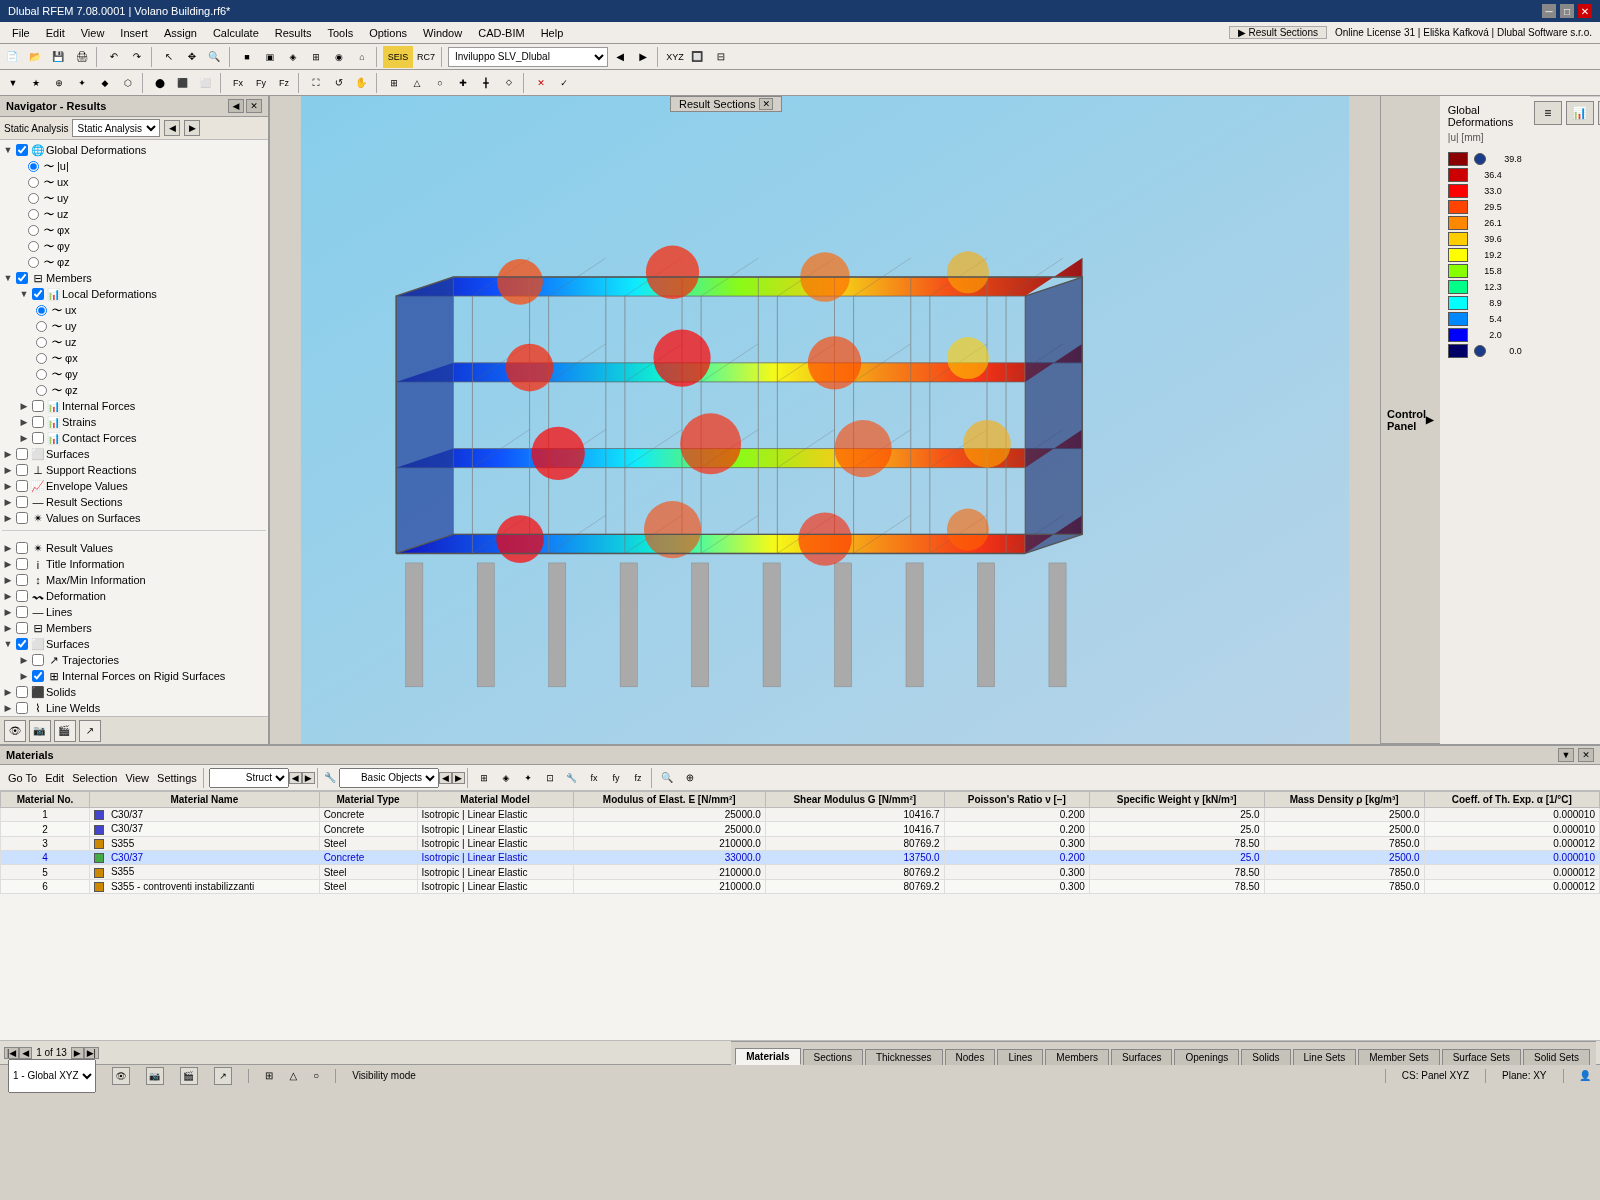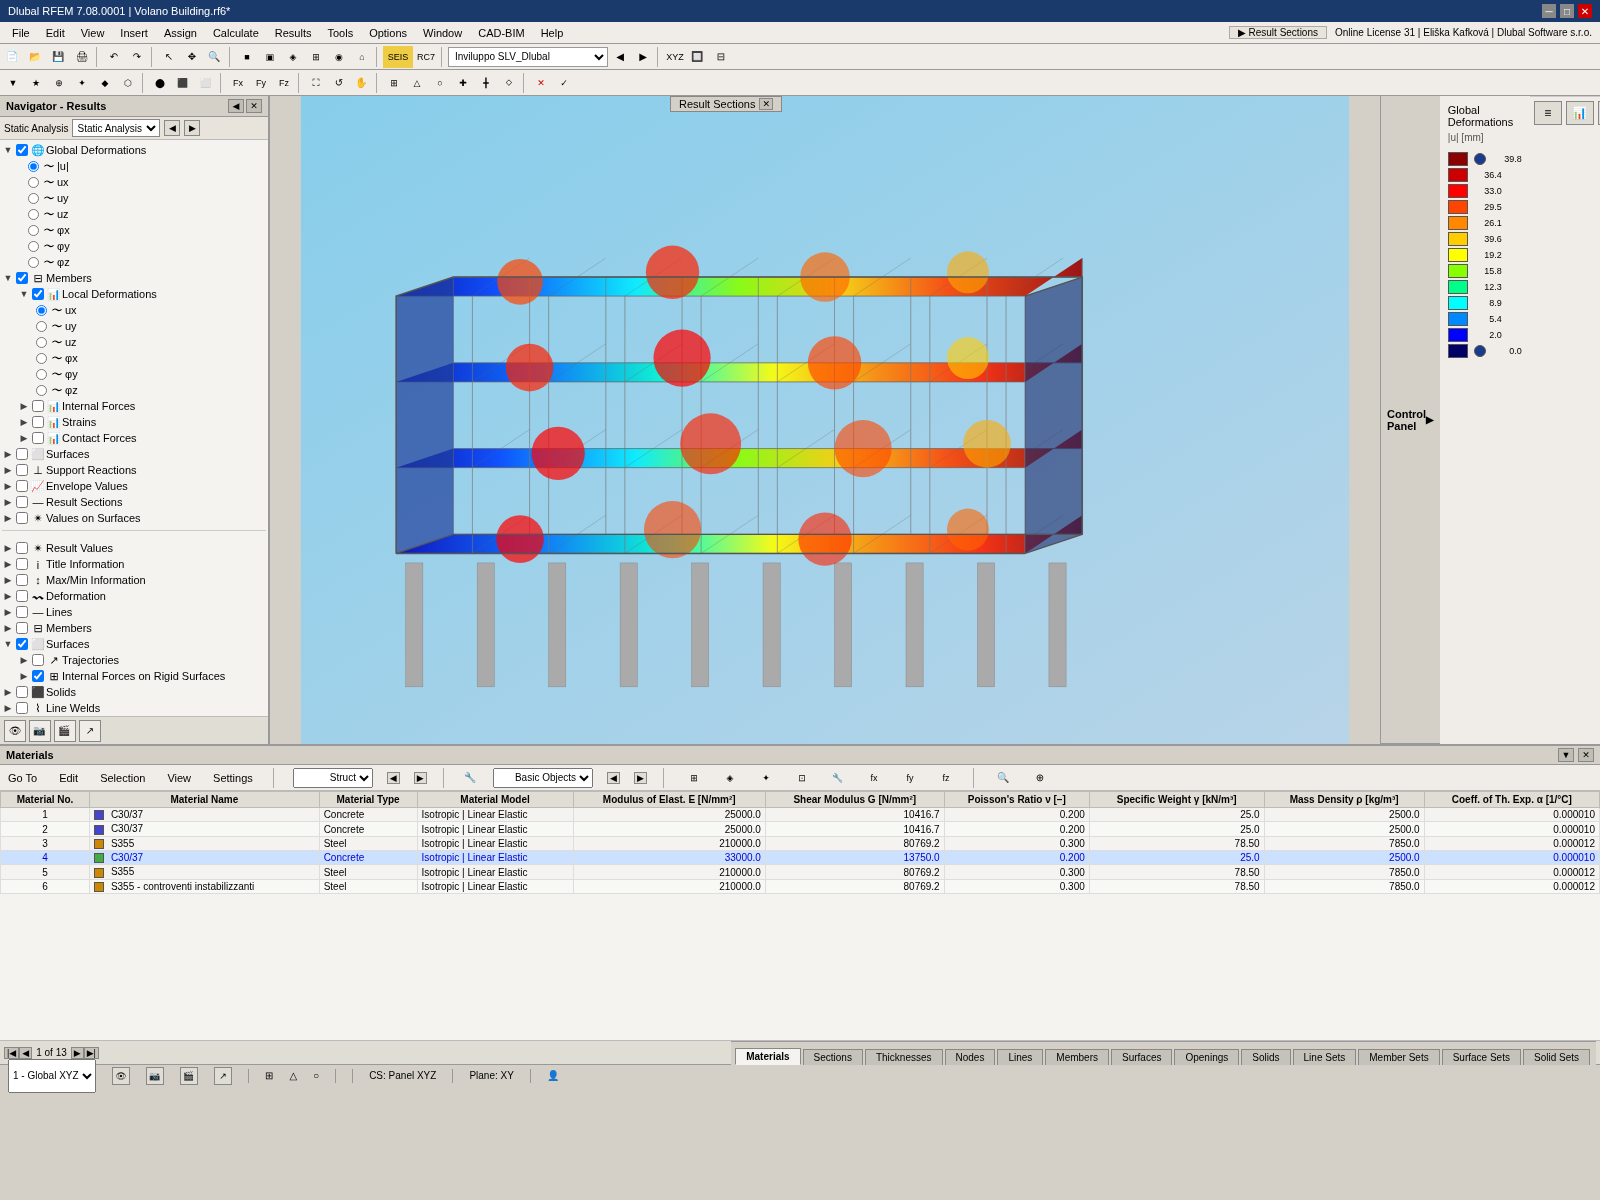--- a/index.html
+++ b/index.html
@@ -52,21 +52,21 @@
     #cp-content { padding: 8px; }
     #cp-title { font-size: 11px; margin-bottom: 4px; }
     #cp-subtitle { font-size: 10px; color: #555; margin-bottom: 8px; }
     
     
     #color-legend { display: flex; gap: 6px; }
     
     
     #bottom { height: 320px; background: #f5f3ef; border-top: 2px solid #999; display: flex; flex-direction: column; }
     #bottom-header { background: #d4d0c8; padding: 2px 6px; border-bottom: 1px solid #999; display: flex; justify-content: space-between; align-items: center; }
-    #bottom-toolbar { background: #f0ede8; height: 26px; border-bottom: 1px solid #bbb; display: flex; align-items: center; padding: 0 4px; gap: 14px; }
+    #bottom-toolbar { background: #f0ede8; height: 26px; border-bottom: 1px solid #bbb; display: flex; align-items: center; padding: 0 4px; gap: 0; }
     
     #materials-table { flex: 1; overflow: auto; }
     table { width: 100%; border-collapse: collapse; font-size: 10px; }
     th { background: #e0ddd5; padding: 2px 4px; border: 1px solid #bbb; text-align: center; font-size: 10px; position: sticky; top: 0; }
     td { padding: 1px 4px; border: 1px solid #ddd; }
     tr:nth-child(even) { background: #f8f8f4; }
     tr.highlighted { background: #cce0ff; color: #0000cc; }
     
     
     #bottom-tabs { height: 24px; background: #d4d0c8; border-top: 1px solid #999; display: flex; align-items: flex-end; padding: 0 4px; }
@@ -852,19 +852,20 @@
   <button style="width:18px;height:18px;font-size:9px;background:#e0ddd5;border:1px solid #888;cursor:pointer;">👁</button>
   <button style="width:18px;height:18px;font-size:9px;background:#e0ddd5;border:1px solid #888;cursor:pointer;">📷</button>
   <button style="width:18px;height:18px;font-size:9px;background:#e0ddd5;border:1px solid #888;cursor:pointer;">🎬</button>
   <button style="width:18px;height:18px;font-size:9px;background:#e0ddd5;border:1px solid #888;cursor:pointer;">↗</button>
   <div class="status-sep"></div>
 
   <span style="font-size:10px;">⊞</span>
   <span style="font-size:10px;">△</span>
   <span style="font-size:10px;">○</span>
   <div class="status-sep"></div>
+  <span style="font-size:10px; flex:1;">Visibility mode</span>
   <div class="status-sep"></div>
   <span style="font-size:10px;">CS: Panel XYZ</span>
   <div class="status-sep"></div>
   <span style="font-size:10px;">Plane: XY</span>
   <div class="status-sep"></div>
   <span style="font-size:10px;">👤</span>
 </div>
 
 </body></html>

